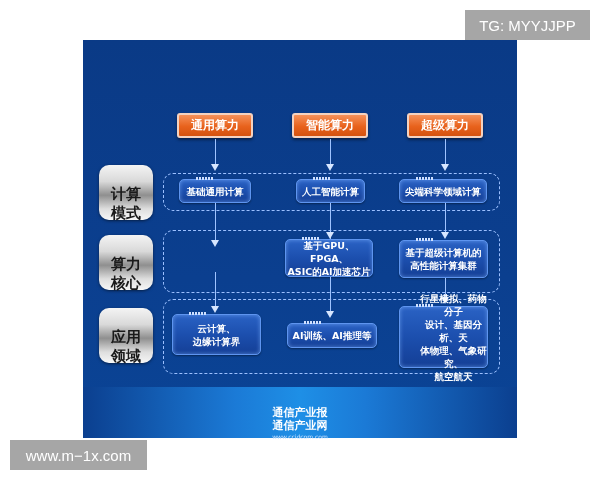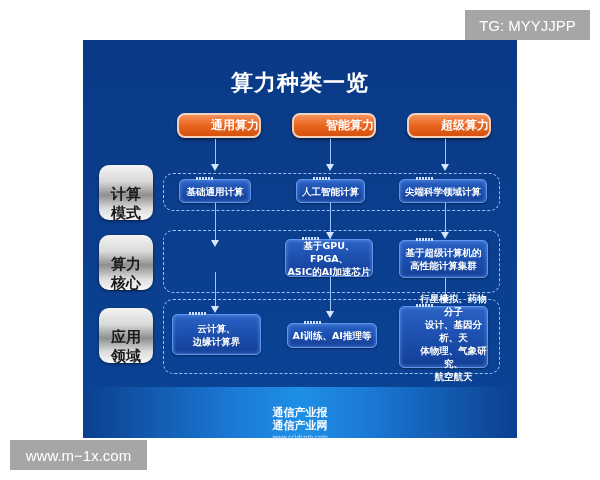--- a/index.html
+++ b/index.html
@@ -8,25 +8,25 @@
 
   .panel {
     position: absolute; left: 83px; top: 40px; width: 434px; height: 398px;
     background: linear-gradient(180deg, #0a3a86 0%, #0b3f8f 60%, #0a4496 100%);
   }
   .title {
     position: absolute; left: 0; right: 0; top: 28px; text-align: center;
     color: #ffffff; font-size: 22px; font-weight: bold; letter-spacing: 1px;
   }
   .pill {
-    position: absolute; top: 73px; width: 84px; height: 25px; border-radius: 8px;
+    position: absolute; top: 73px; width: 76px; height: 25px; border-radius: 3px;
     background: linear-gradient(180deg, #f5915a 0%, #e8621c 55%, #d4520f 100%);
     border: 2px solid #f4d2c0;
     box-shadow: 0 2px 3px rgba(0,0,0,0.45);
-    color: #fff; font-size: 12px; font-weight: bold; text-align: right; line-height: 21px;
+    color: #fff; font-size: 12px; font-weight: bold; text-align: center; line-height: 21px;
   }
   .vline { position: absolute; width: 1px; background: #9fc3ff; }
   .arrow {
     position: absolute; width: 0; height: 0;
     border-left: 4px solid transparent; border-right: 4px solid transparent;
     border-top: 7px solid #d7e6ff;
   }
   .row-label {
     position: absolute; left: 16px; width: 54px; height: 55px; border-radius: 10px;
     background: linear-gradient(180deg, #f4f4f4 0%, #d9d9d9 30%, #8f8f8f 55%, #dedede 80%, #f7f7f7 100%);
@@ -61,21 +61,20 @@
   .wm {
     position: absolute; background: #a6a6a6; color: #ffffff;
     font-family: "Liberation Sans", sans-serif; font-size: 15px;
     display: flex; align-items: center; justify-content: center;
   }
 </style>
 </head>
 <body>
 
 <div class="panel">
-  <div class="title">算力种类一览</div>
 
   <div class="pill" style="left:94px;">通用算力</div>
   <div class="pill" style="left:209px;">智能算力</div>
   <div class="pill" style="left:324px;">超级算力</div>
 
   <div class="vline" style="left:132px; top:99px; height:27px;"></div>
   <div class="arrow" style="left:128px; top:124px;"></div>
   <div class="vline" style="left:247px; top:99px; height:27px;"></div>
   <div class="arrow" style="left:243px; top:124px;"></div>
   <div class="vline" style="left:362px; top:99px; height:27px;"></div>

